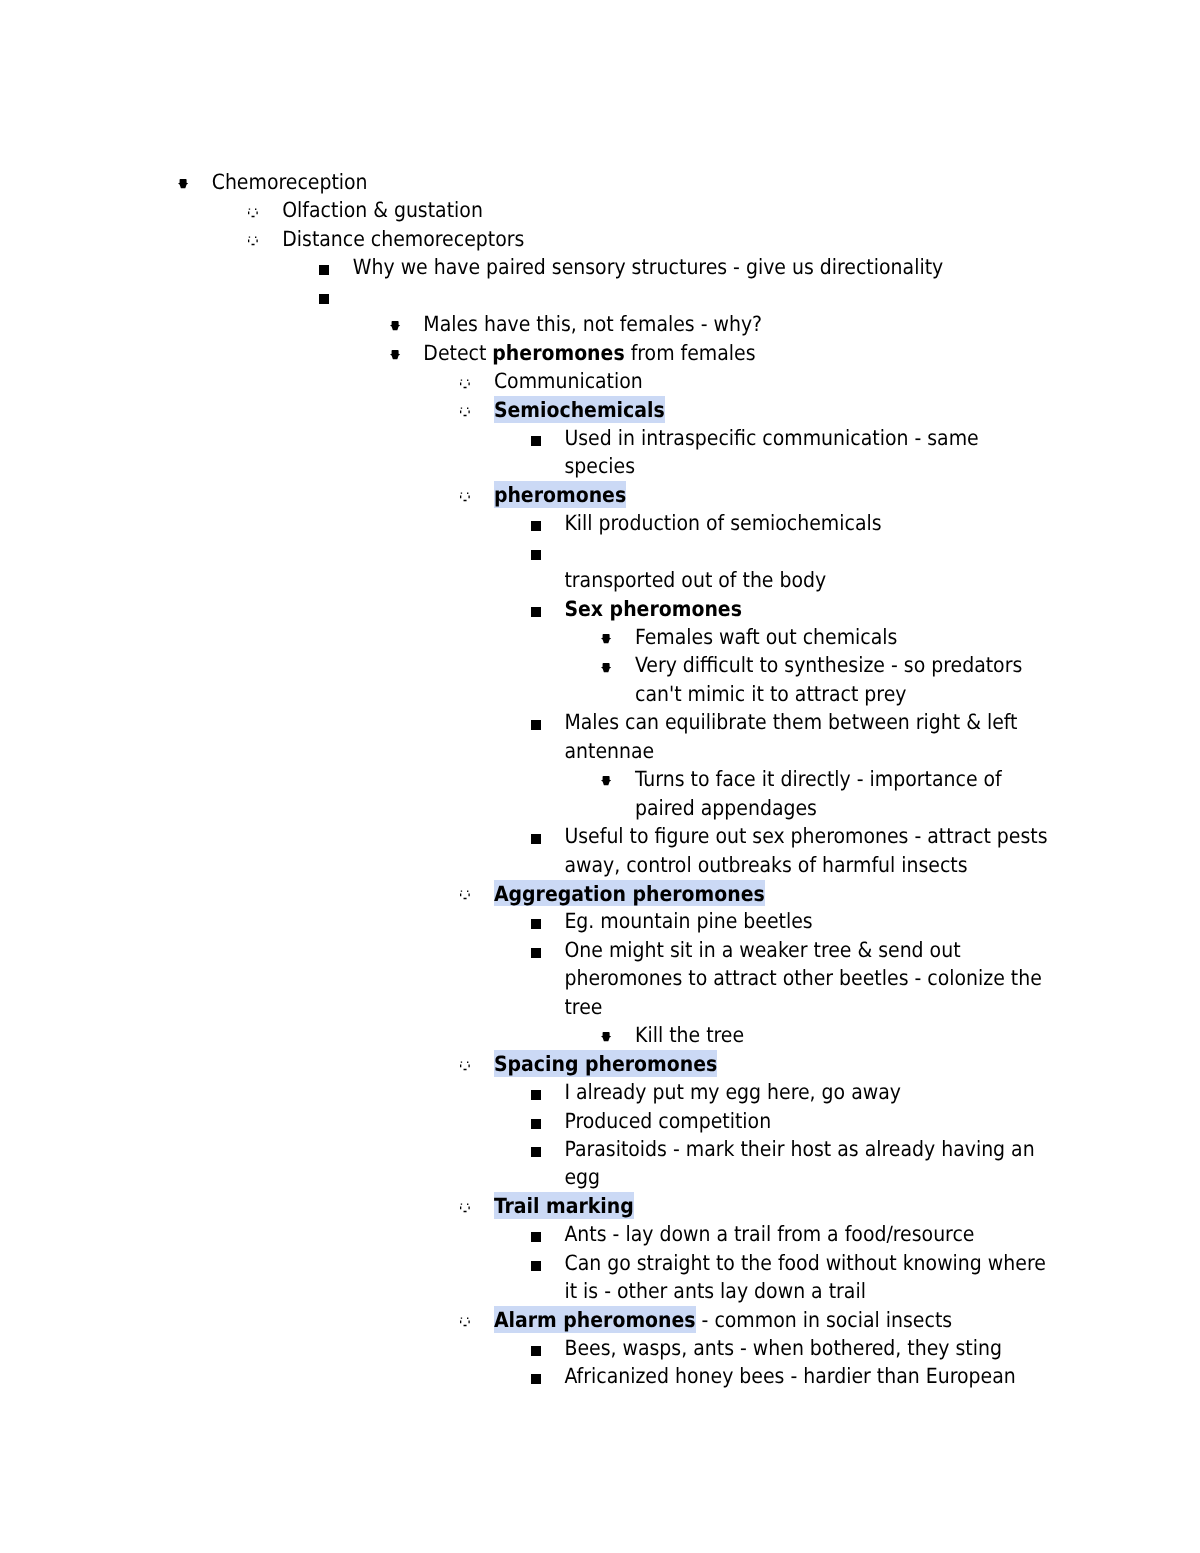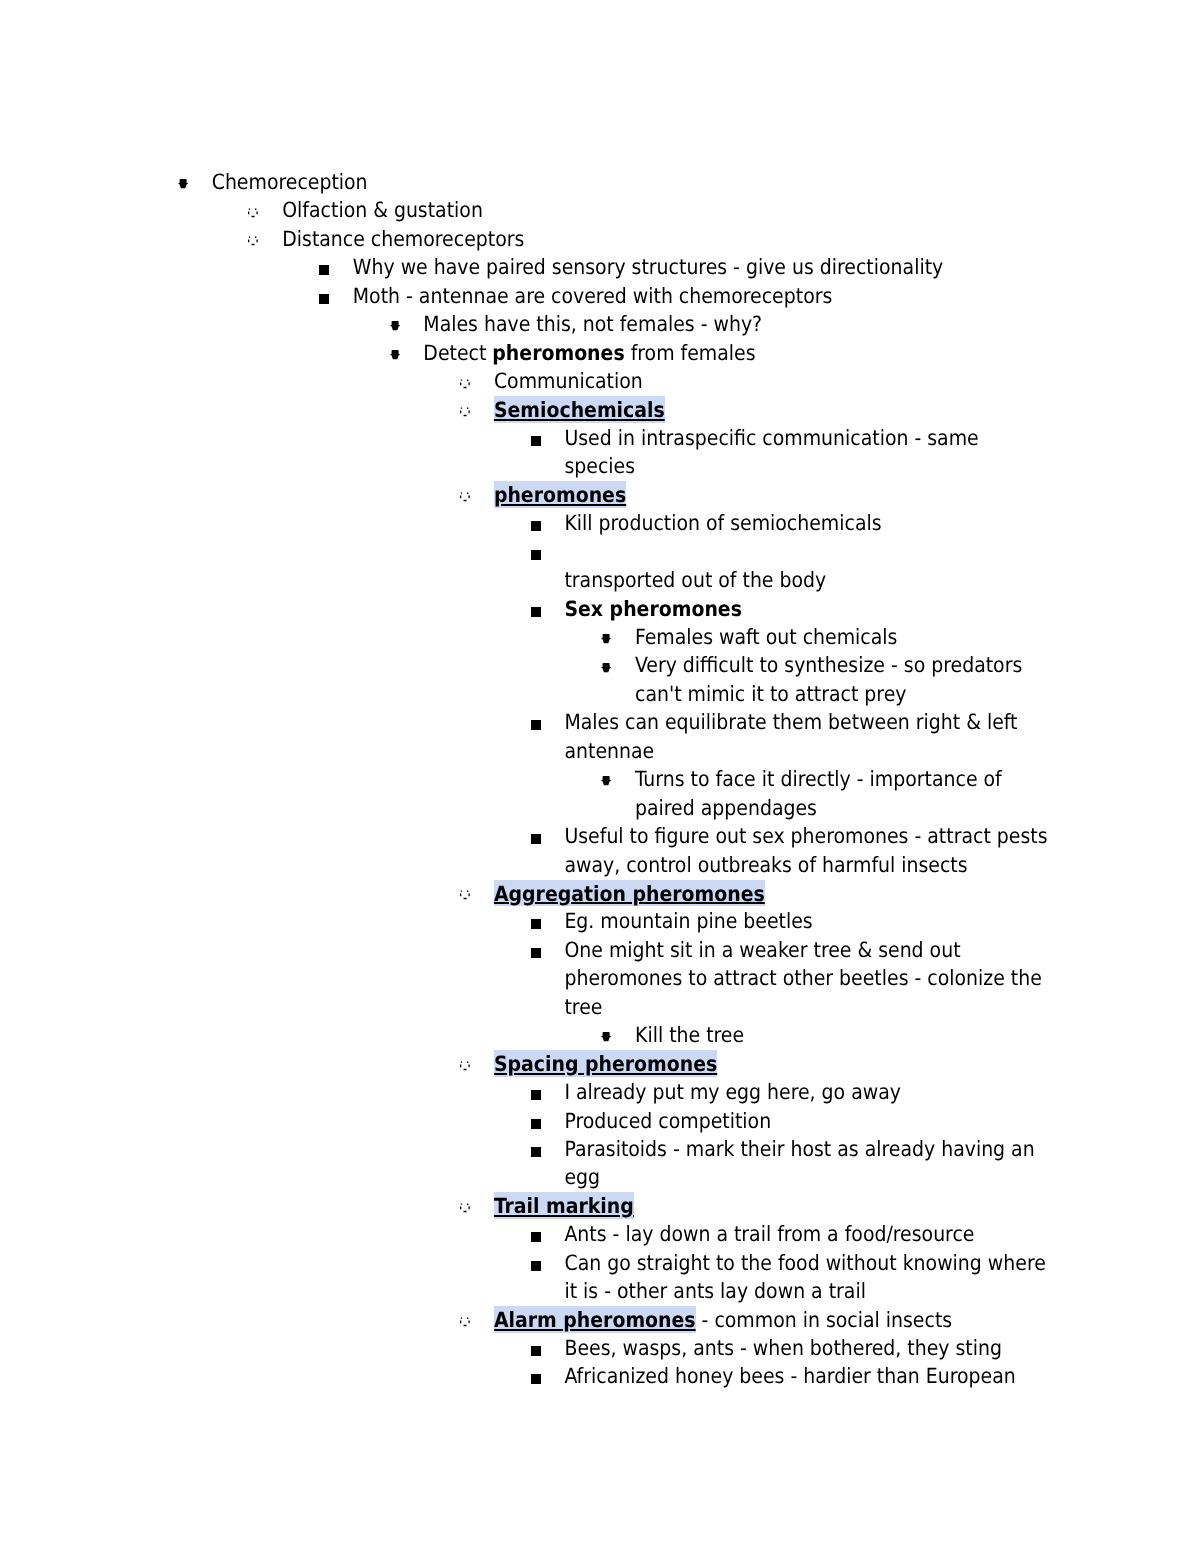--- a/index.html
+++ b/index.html
@@ -4,21 +4,21 @@
 <title>Chemoreception – outline notes</title>
 <style>
   html,body{margin:0;padding:0;background:#ffffff;}
   body{width:1200px;height:1553px;
        font-family:"DejaVu Sans",sans-serif;color:#000000;
        -webkit-font-smoothing:antialiased;text-rendering:geometricPrecision;}
   .page{position:relative;width:1200px;height:1553px;background:#ffffff;overflow:hidden;}
   .outline{position:absolute;left:0;top:0;width:1200px;height:1162px;}
   .ln{position:absolute;white-space:pre;font-size:21px;line-height:21px;font-stretch:condensed;}
   .bul{position:absolute;overflow:visible;}
-  .hl{background:#cbd9f5;padding:1.5px 0 1.2px 0;text-decoration:underline;}
+  .hl{background:#cbd9f5;padding:1.5px 0 1.2px 0;}
   .bd{font-weight:700;margin-top:24px;}
 </style>
 </head>
 <body>
 
 <div class="page">
  <div class="outline">
 
   <svg class="bul" width="10.2" height="9.2" viewBox="0 0 102 92" style="left:177.90px;top:179.15px">
         <path fill="#000000" d="M16 7 C16 1 25 0 51 0 C77 0 86 1 86 7 L86 38 L102 46 L86 56 L73 92 L29 92 L16 56 L0 46 L16 38 Z"></path>
@@ -36,21 +36,20 @@
   <div class="ln" style="left:282.25px;top:228.88px"><span>Distance chemoreceptors</span></div>
 
   <svg class="bul" width="10" height="10" viewBox="0 0 100 100" style="left:319.00px;top:265.32px">
         <path fill="#000000" d="M0 0 H100 V100 H0 Z"></path>
       </svg>
   <div class="ln" style="left:352.80px;top:257.32px"><span>Why we have paired sensory structures - give us directionality</span></div>
 
   <svg class="bul" width="10" height="10" viewBox="0 0 100 100" style="left:319.00px;top:293.76px">
         <path fill="#000000" d="M0 0 H100 V100 H0 Z"></path>
       </svg>
-  <div class="ln" style="left:352.80px;top:285.76px"><span>Moth - antennae are covered with chemoreceptors</span></div>
 
   <svg class="bul" width="10.2" height="9.2" viewBox="0 0 102 92" style="left:389.55px;top:321.35px">
         <path fill="#000000" d="M16 7 C16 1 25 0 51 0 C77 0 86 1 86 7 L86 38 L102 46 L86 56 L73 92 L29 92 L16 56 L0 46 L16 38 Z"></path>
       </svg>
   <div class="ln" style="left:423.35px;top:314.20px"><span>Males have this, not females - why?</span></div>
 
   <svg class="bul" width="10.2" height="9.2" viewBox="0 0 102 92" style="left:389.55px;top:349.79px">
         <path fill="#000000" d="M16 7 C16 1 25 0 51 0 C77 0 86 1 86 7 L86 38 L102 46 L86 56 L73 92 L29 92 L16 56 L0 46 L16 38 Z"></path>
       </svg>
   <div class="ln" style="left:423.35px;top:342.64px"><span>Detect </span><span class="bd">pheromones</span><span> from females</span></div>

